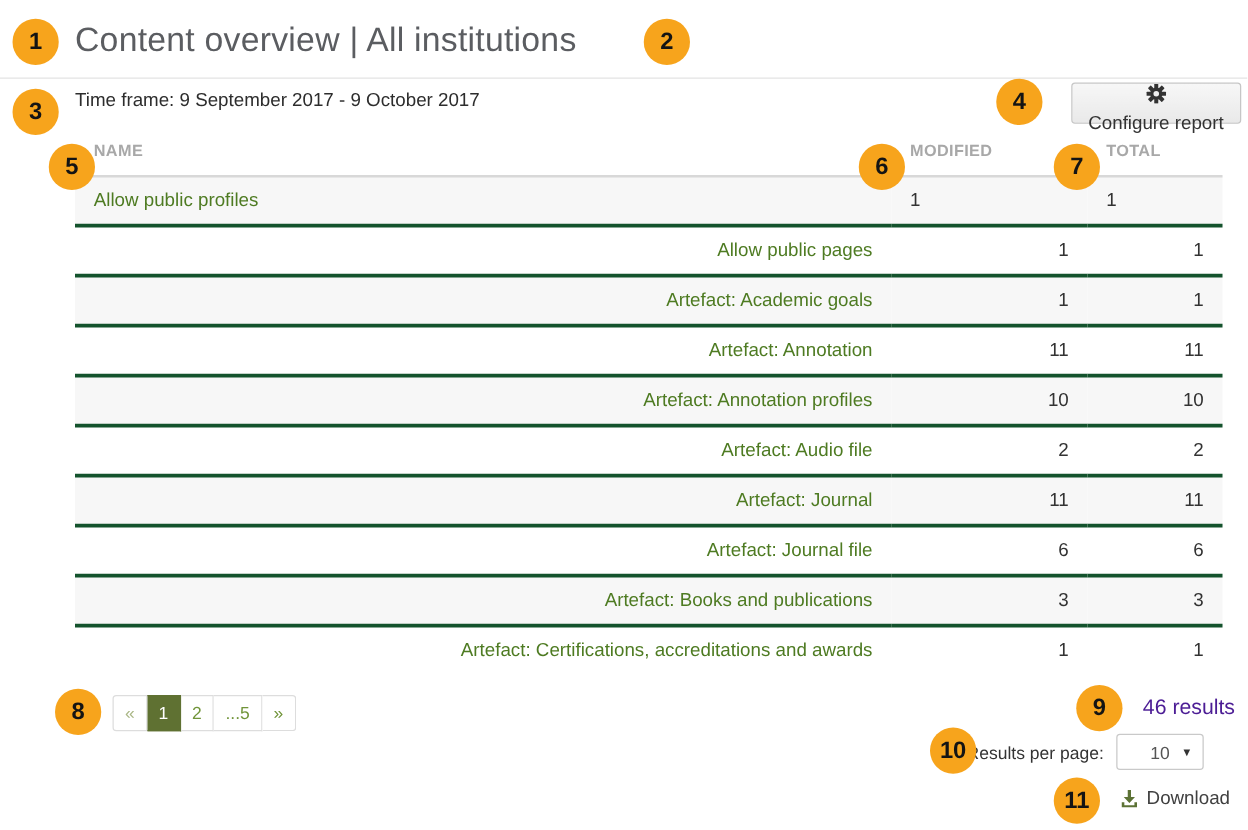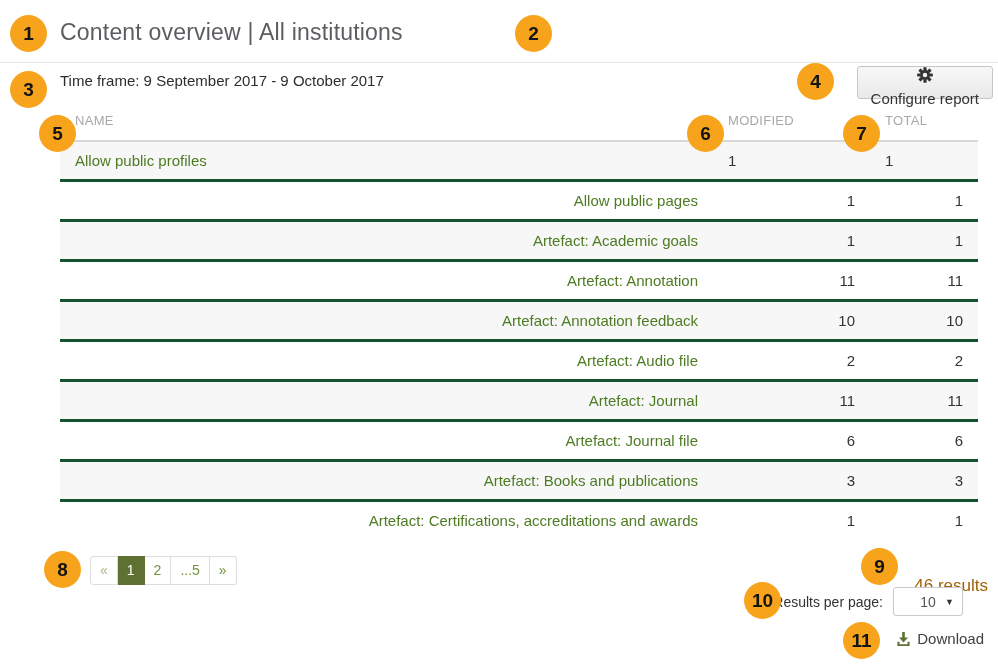--- a/index.html
+++ b/index.html
@@ -10,21 +10,21 @@
     position: relative;
     overflow: hidden;
   }
 
   
   .titlebar {
     padding: 13px 0 11px 60px;
     border-bottom: 1px solid #e4e4e4;
   }
   .titlebar h1 {
-    font-size: 23px;
+    font-size: 27px;
     font-weight: 300;
     color: #5b5d61;
     line-height: 38px;
     letter-spacing: 0.2px;
   }
 
   .configure-btn {
     position: absolute;
     top: 66px;
     right: 5px;
@@ -52,21 +52,21 @@
 
   
   table.report {
     margin: 16px 0 0 60px;
     width: 918px;
     border-collapse: collapse;
     table-layout: fixed;
   }
   table.report th {
     text-align: left;
-    font-weight: normal;
+    font-weight: bold;
     font-size: 13px;
     color: #a8a8a8;
     text-transform: uppercase;
     letter-spacing: 0.3px;
     padding: 8px 15px 12px 15px;
     border-bottom: 2px solid #d8d8d8;
   }
   table.report col.c-name  { width: 653px; }
   table.report col.c-mod   { width: 157px; }
   table.report col.c-total { width: 108px; }
@@ -113,22 +113,21 @@
     border-color: #5f7132;
     color: #ffffff;
   }
 
   
   .results-count {
     position: absolute;
     top: 556px;
     right: 10px;
     font-size: 17px;
-    color: #a16207;
-    margin-top: 20px;
+    color: #4c1d95;
   }
   .per-page {
     position: absolute;
     top: 587px;
     right: 35px;
     display: flex;
     align-items: center;
     gap: 10px;
     font-size: 14px;
     color: #333333;
@@ -253,21 +252,21 @@
       <td><a class="row-link">Artefact: Academic goals</a></td>
       <td class="val">1</td>
       <td class="val">1</td>
     </tr>
     <tr>
       <td><a class="row-link">Artefact: Annotation</a></td>
       <td class="val">11</td>
       <td class="val">11</td>
     </tr>
     <tr>
-      <td><a class="row-link">Artefact: Annotation feedback</a></td>
+      <td><a class="row-link">Artefact: Annotation profiles</a></td>
       <td class="val">10</td>
       <td class="val">10</td>
     </tr>
     <tr>
       <td><a class="row-link">Artefact: Audio file</a></td>
       <td class="val">2</td>
       <td class="val">2</td>
     </tr>
     <tr>
       <td><a class="row-link">Artefact: Journal</a></td>

